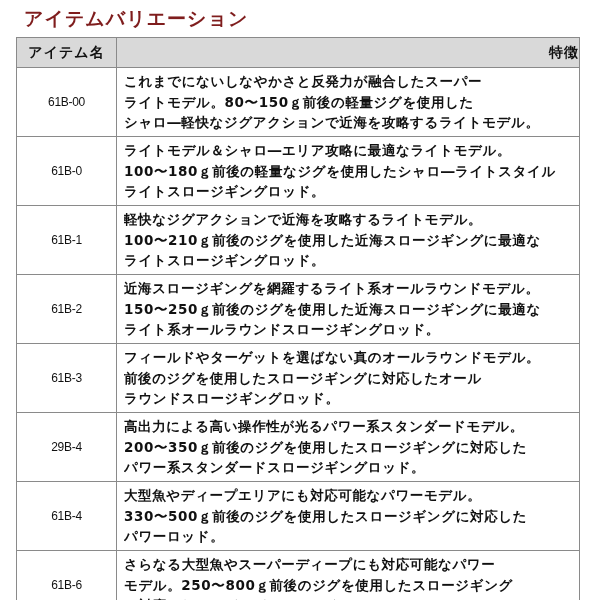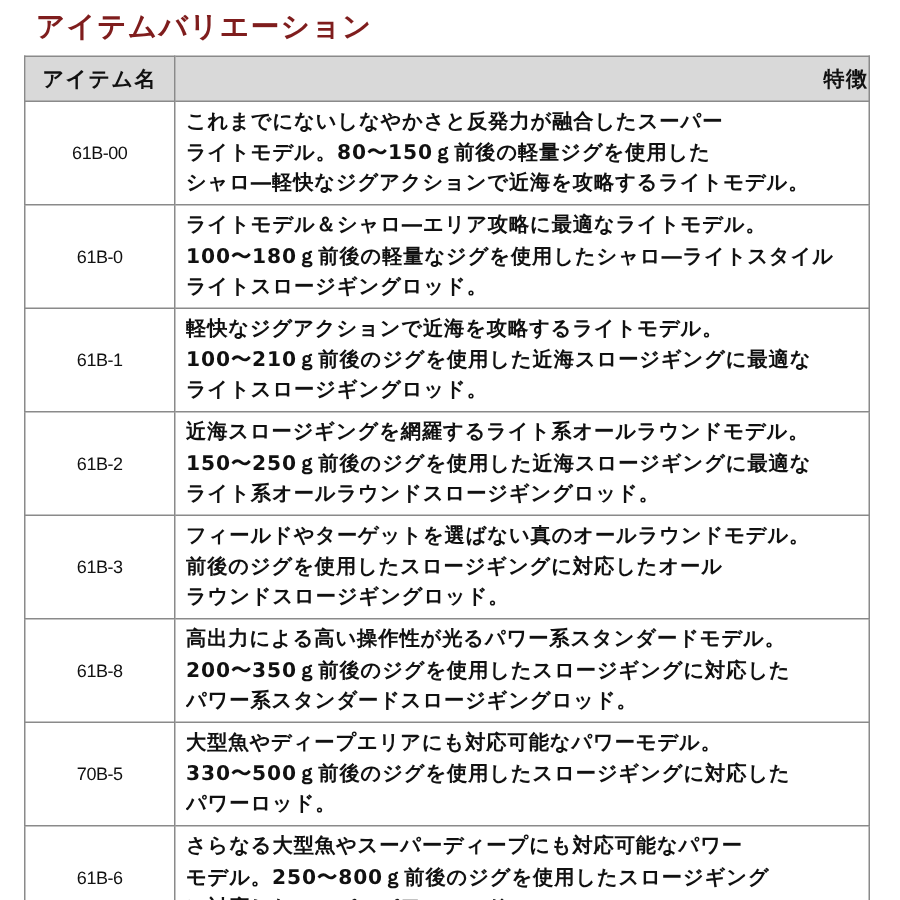--- a/index.html
+++ b/index.html
@@ -122,29 +122,29 @@
     </tr>
     <tr>
       <td class="item-name">61B-3</td>
       <td class="item-desc">
         <span class="desc-line">フィールドやターゲットを選ばない真のオールラウンドモデル。</span>
         <span class="desc-line">前後のジグを使用したスロージギングに対応したオール</span>
         <span class="desc-line">ラウンドスロージギングロッド。</span>
       </td>
     </tr>
     <tr>
-      <td class="item-name">61B-8</td>
+      <td class="item-name">29B-4</td>
       <td class="item-desc">
         <span class="desc-line">高出力による高い操作性が光るパワー系スタンダードモデル。</span>
         <span class="desc-line">200〜350ｇ前後のジグを使用したスロージギングに対応した</span>
         <span class="desc-line">パワー系スタンダードスロージギングロッド。</span>
       </td>
     </tr>
     <tr>
-      <td class="item-name">70B-5</td>
+      <td class="item-name">61B-4</td>
       <td class="item-desc">
         <span class="desc-line">大型魚やディープエリアにも対応可能なパワーモデル。</span>
         <span class="desc-line">330〜500ｇ前後のジグを使用したスロージギングに対応した</span>
         <span class="desc-line">パワーロッド。</span>
       </td>
     </tr>
     <tr>
       <td class="item-name">61B-6</td>
       <td class="item-desc">
         <span class="desc-line">さらなる大型魚やスーパーディープにも対応可能なパワー</span>

